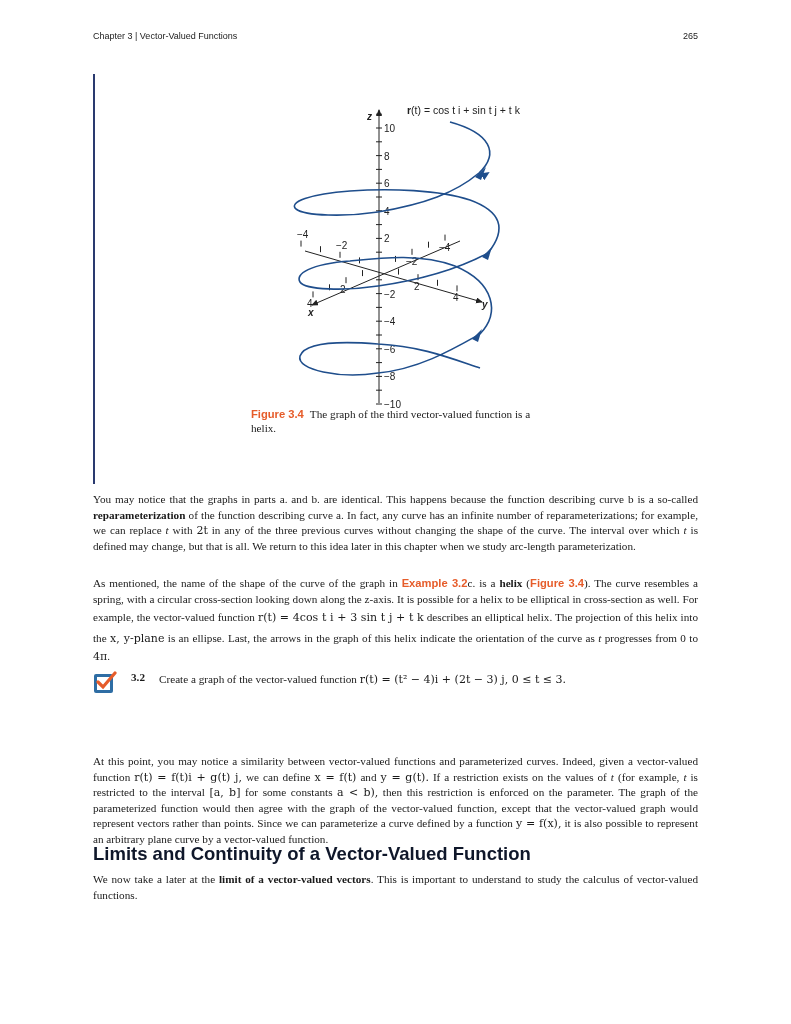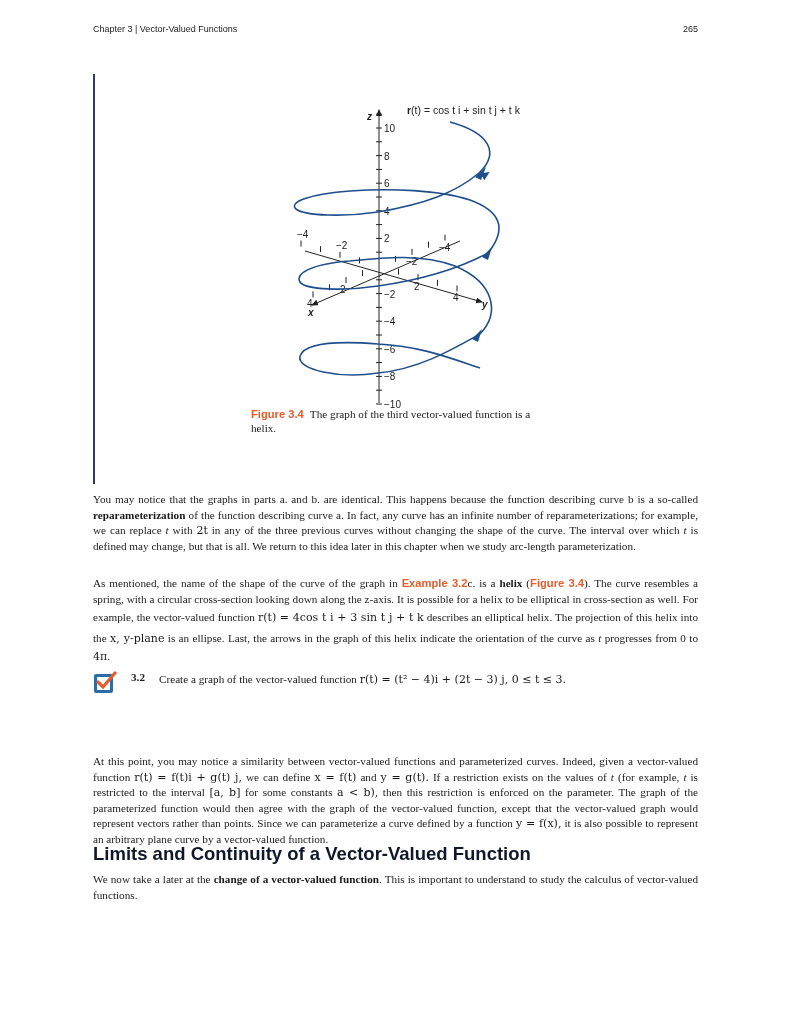--- a/index.html
+++ b/index.html
@@ -1,17 +1,17 @@
 <!DOCTYPE html>
 <html><head>
 <meta charset="utf-8">
 <style>
   html, body { margin: 0; padding: 0; background: #ffffff; }
   body { width: 791px; height: 1024px; position: relative; overflow: hidden; font-family: "Liberation Serif", serif; color: #1a1a1a; }
-  .header { position: absolute; top: 24px; left: 93px; width: 605px; height: 14px; font-family: "Liberation Sans", sans-serif; font-size: 9px; color: #222; text-decoration: underline; }
+  .header { position: absolute; top: 31px; left: 93px; width: 605px; height: 14px; font-family: "Liberation Sans", sans-serif; font-size: 9px; color: #222; text-decoration: underline; }
   .header .left { position: absolute; left: 0; top: 0; }
   .header .right { position: absolute; right: 0; top: 0; }
   .side-bar { position: absolute; left: 93px; top: 74px; width: 2px; height: 410px; background: #2a3a6f; }
   .figure { position: absolute; left: 250px; top: 98px; width: 300px; height: 310px; }
   .figure svg { position: absolute; left: 0; top: 0; }
   .caption { position: absolute; left: 251px; top: 407px; width: 300px; font-size: 11.2px; line-height: 14px; color: #1a1a1a; }
   .caption .label { font-family: "Liberation Sans", sans-serif; font-weight: bold; color: #e65c2a; margin-right: 6px; }
   .para { position: absolute; left: 93px; width: 605px; font-size: 11.2px; line-height: 15.6px; text-align: justify; color: #1a1a1a; }
   .para b { font-weight: bold; }
   .para i { font-style: italic; }
@@ -166,14 +166,14 @@
   <span class="text"><span>Create a graph of the vector-valued function </span><span class="math">r(t) = (t² − 4)i + (2t − 3) j,   0 ≤ t ≤ 3.</span></span>
 </div>
 
 <div class="para p3">
   <span>At this point, you may notice a similarity between vector-valued functions and parameterized curves. Indeed, given a vector-valued function </span><span class="math">r(t) = f(t)i + g(t) j,</span><span> we can define </span><span class="math">x = f(t)</span><span> and </span><span class="math">y = g(t).</span><span> If a restriction exists on the values of </span><i>t</i><span> (for example, </span><i>t</i><span> is restricted to the interval </span><span class="math">[a, b]</span><span> for some constants </span><span class="math">a &lt; b),</span><span> then this restriction is enforced on the parameter. The graph of the parameterized function would then agree with the graph of the vector-valued function, except that the vector-valued graph would represent vectors rather than points. Since we can parameterize a curve defined by a function </span><span class="math">y = f(x),</span><span> it is also possible to represent an arbitrary plane curve by a vector-valued function.</span>
 </div>
 
 <div class="section-title">Limits and Continuity of a Vector-Valued Function</div>
 
 <div class="para p4">
-  <span>We now take a later at the </span><b>change of a vector-valued function</b><span>. This is important to understand to study the calculus of vector-valued functions.</span>
+  <span>We now take a later at the </span><b>limit of a vector-valued vectors</b><span>. This is important to understand to study the calculus of vector-valued functions.</span>
 </div>
 
 </body></html>

